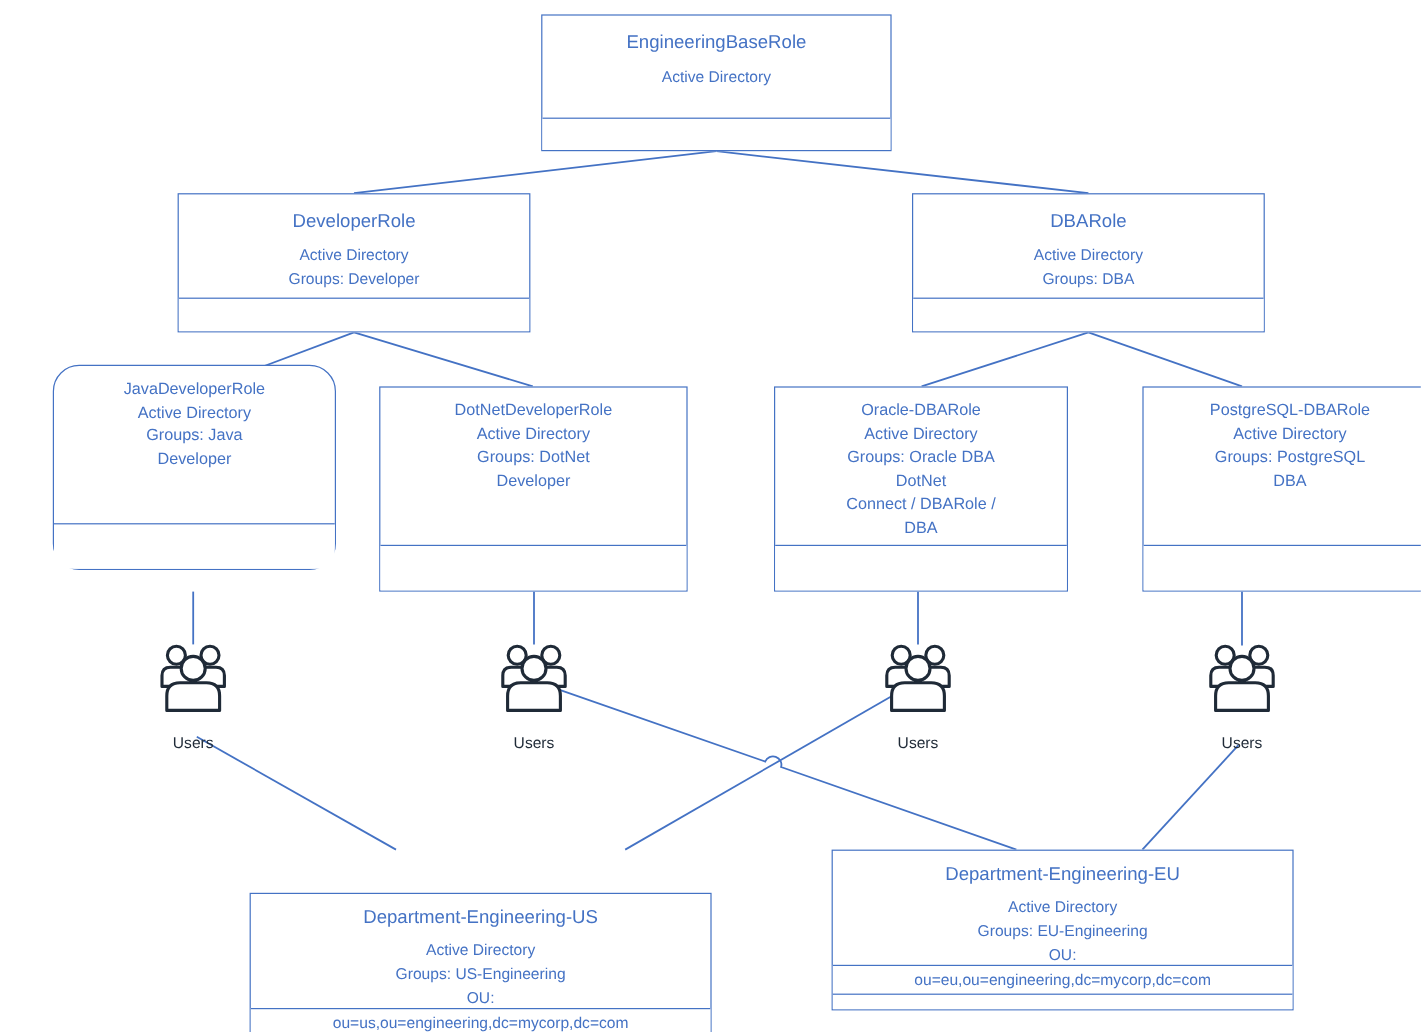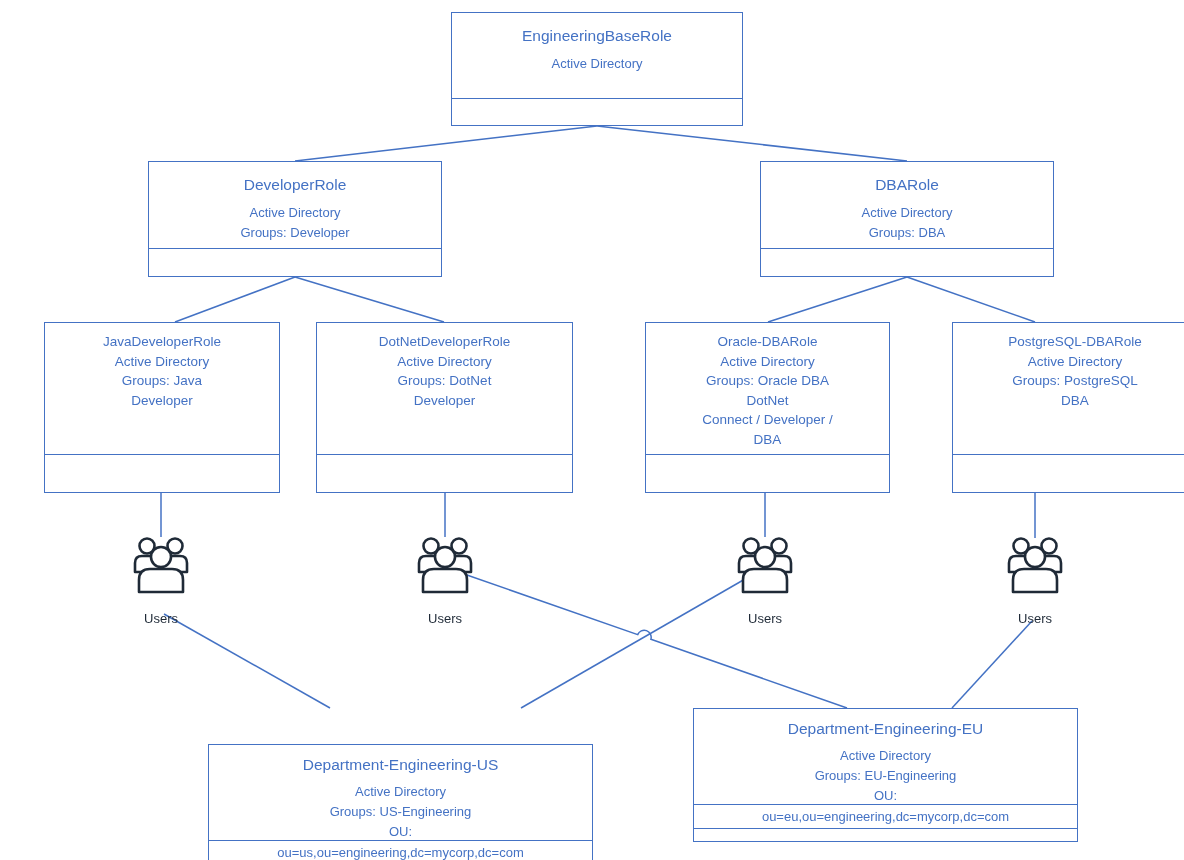--- a/index.html
+++ b/index.html
@@ -138,21 +138,21 @@
     <div class="main">
       <div class="title-lg">DBARole</div>
       <div class="body-sm">
         <div>Active Directory</div>
         <div>Groups: DBA</div>
       </div>
     </div>
     <div class="band" style="height:28px;"></div>
   </div>
 
-  <div class="node" style="left:44px; top:322px; width:236px; height:171px;">
+  <div class="node" style="left:44px; top:304px; width:236px; height:171px;border-radius:22px;">
     <div class="main lines-md">
       <div>JavaDeveloperRole</div>
       <div>Active Directory</div>
       <div>Groups: Java</div>
       <div>Developer</div>
     </div>
     <div class="band" style="height:38px;"></div>
   </div>
 
   <div class="node" style="left:316px; top:322px; width:257px; height:171px;">
@@ -164,21 +164,21 @@
     </div>
     <div class="band" style="height:38px;"></div>
   </div>
 
   <div class="node" style="left:645px; top:322px; width:245px; height:171px;">
     <div class="main lines-md">
       <div>Oracle-DBARole</div>
       <div>Active Directory</div>
       <div>Groups: Oracle DBA</div>
       <div>DotNet</div>
-      <div>Connect / Developer /</div>
+      <div>Connect / DBARole /</div>
       <div>DBA</div>
     </div>
     <div class="band" style="height:38px;"></div>
   </div>
 
   <div class="node" style="left:952px; top:322px; width:246px; height:171px;">
     <div class="main lines-md">
       <div>PostgreSQL-DBARole</div>
       <div>Active Directory</div>
       <div>Groups: PostgreSQL</div>

